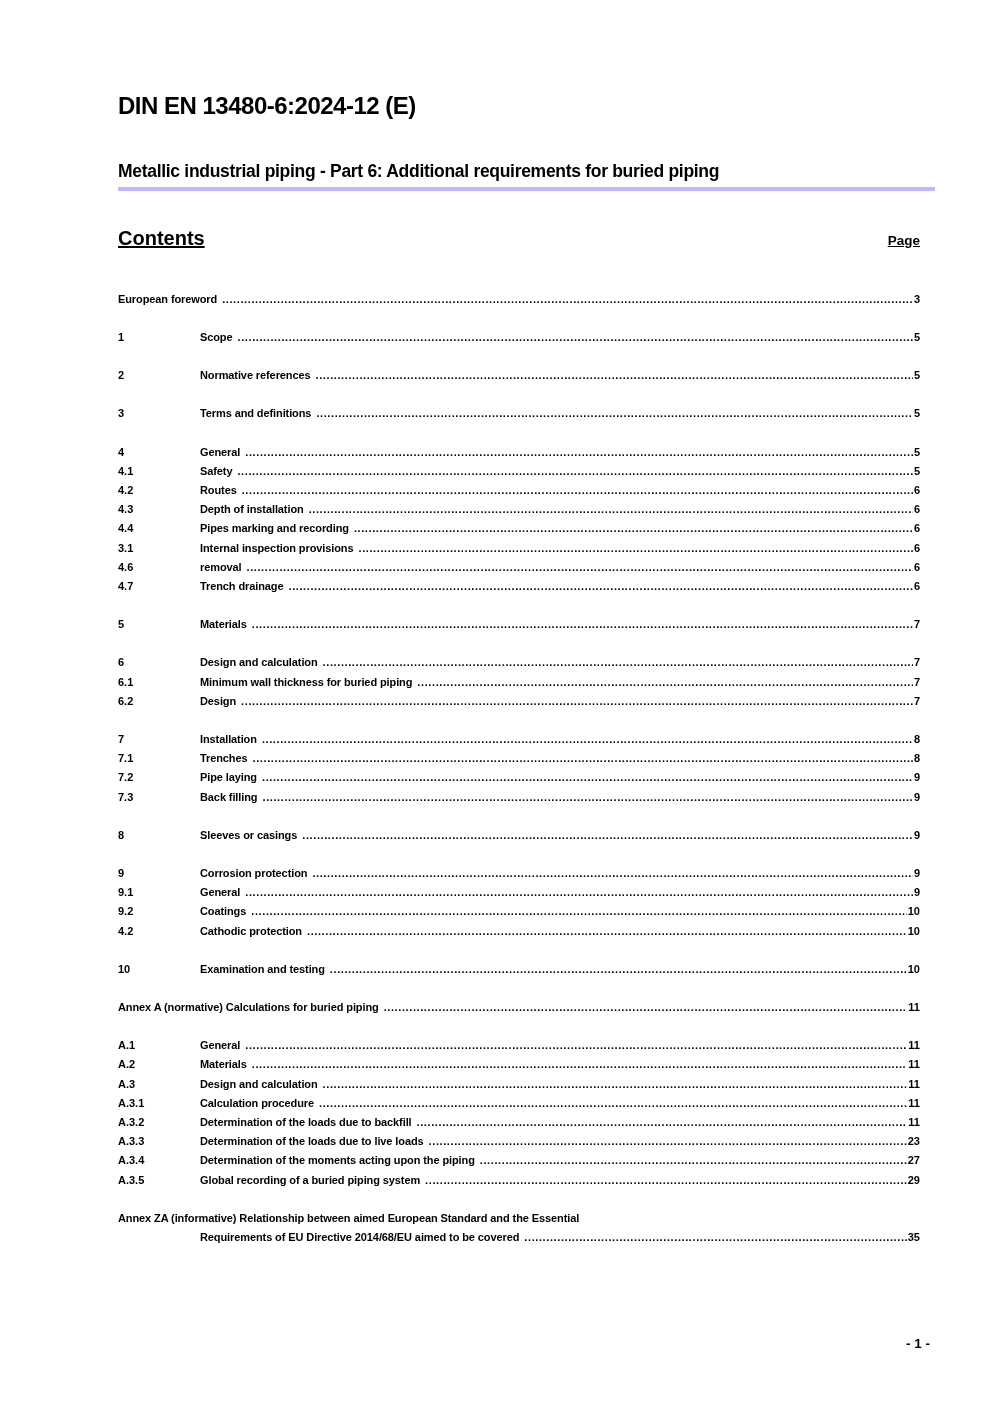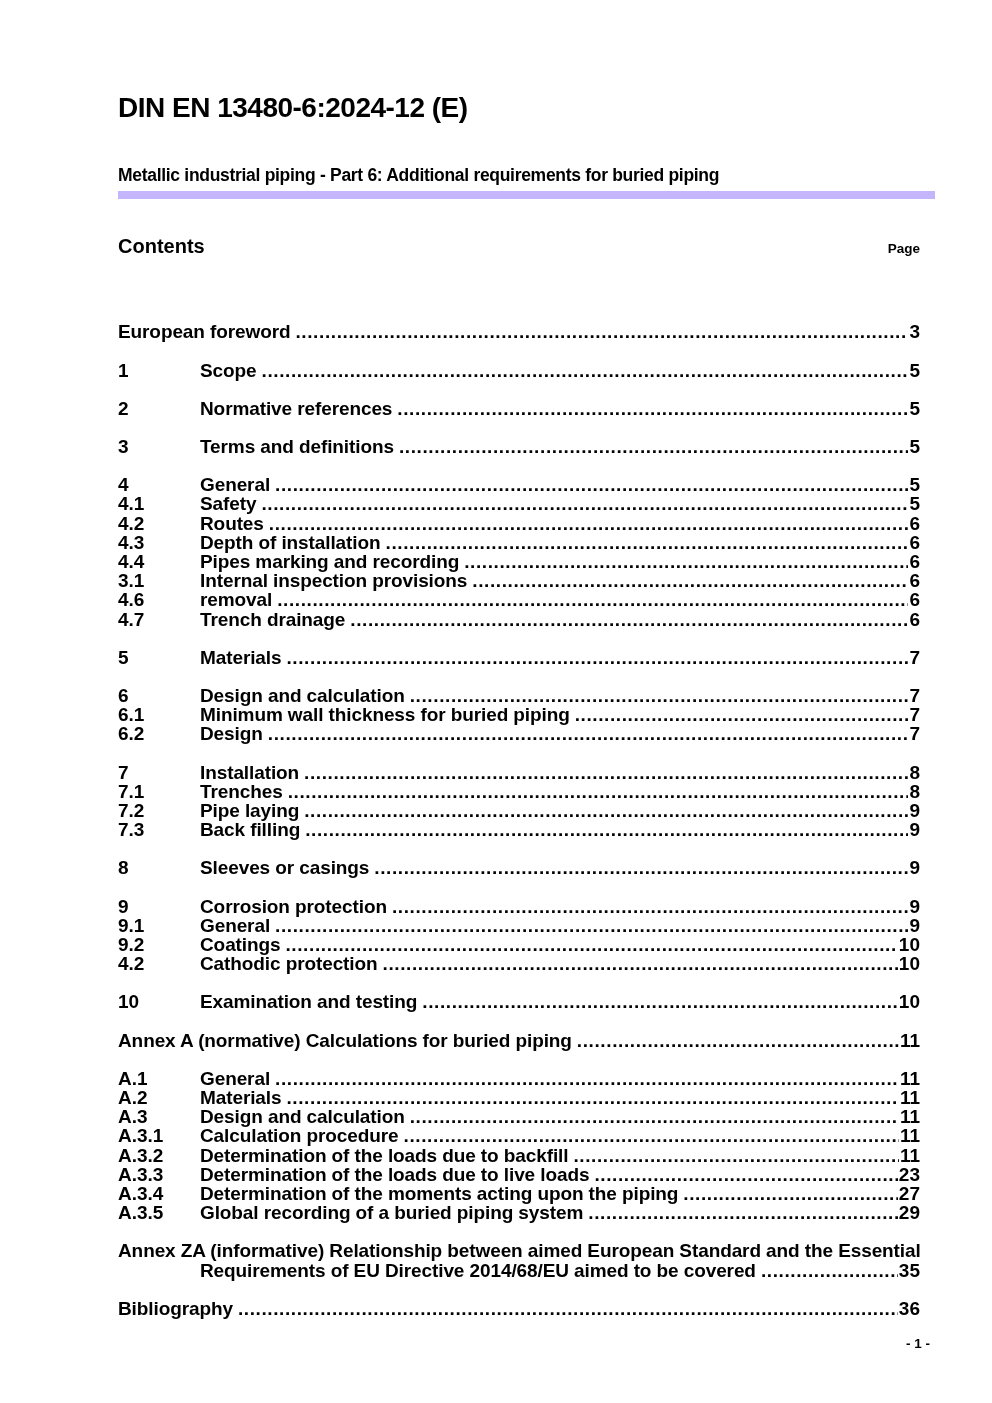--- a/index.html
+++ b/index.html
@@ -17,53 +17,54 @@
     overflow: hidden;
   }
   .page {
     position: absolute;
     left: 118px;
     top: 0;
     width: 802px;
   }
   .doc-title {
     margin: 92px 0 0 0;
-    font-size: 28px;
+    font-size: 24px;
     line-height: 1.15;
     letter-spacing: -0.5px;
     white-space: nowrap;
   }
   .doc-subtitle {
     margin: 41px 0 0 0;
     font-size: 17.5px;
     line-height: 1.15;
     letter-spacing: -0.3px;
     white-space: nowrap;
-    border-bottom: 8px solid #c4b5fd;
+    border-bottom: 4px solid #c4b5fd;
     padding-bottom: 6px;
     width: 817px; 
   }
   .contents-row {
     margin-top: 36px;
     display: flex;
     align-items: baseline;
     justify-content: space-between;
+    text-decoration: underline;
   }
   .contents-heading {
     margin: 0;
     font-size: 20px;
     line-height: 1.15;
   }
   .page-label {
     font-size: 13.5px;
     margin-left: 35px;
   }
   .toc {
-    margin-top: 64px;
-    font-size: 19px;
+    margin-top: 40px;
+    font-size: 11px;
   }
   .row {
     display: flex;
     align-items: baseline;
     line-height: 19.2px;
     white-space: nowrap;
   }
   .row.gap { margin-top: 19px; }
   .num {
     flex: none;
@@ -316,23 +317,18 @@
       </div>
       <div class="row gap full noleader">
         <span class="title">Annex ZA (informative) Relationship between aimed European Standard and the Essential</span>
       </div>
       <div class="row">
         <span class="num"></span>
         <span class="title">Requirements of EU Directive 2014/68/EU aimed to be covered</span>
         <span class="leader"></span>
         <span class="pnum">35</span>
       </div>
-      <div class="row gap full">
-        <span class="title">Bibliography</span>
-        <span class="leader"></span>
-        <span class="pnum">36</span>
-      </div>
     </div>
 </div>
 
 <div class="footer">
   <span>- 1 -</span>
 </div>
 
 </body></html>

